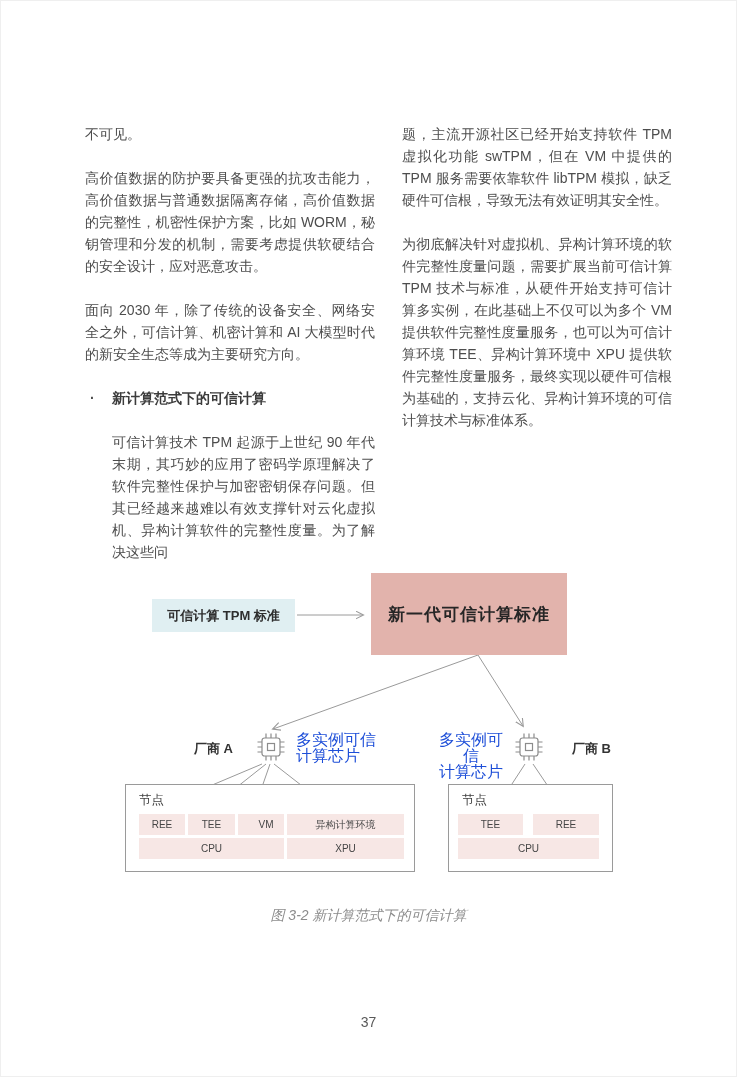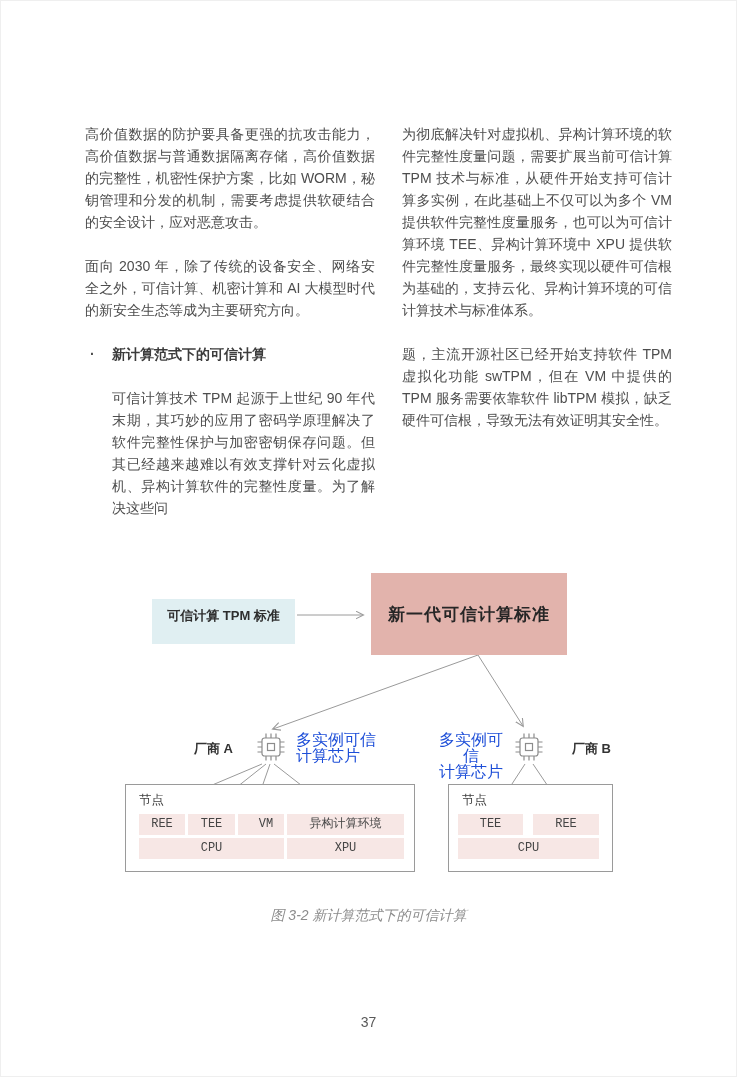--- a/index.html
+++ b/index.html
@@ -24,21 +24,21 @@
   .col p { margin: 0 0 22px 0; }
   .bullet-section { position: relative; padding-left: 27px; margin-top: 22px; }
   .bullet-marker { position: absolute; left: 5px; top: 0; color:#4d4d4d; font-weight:700; }
   .bullet-heading { font-weight: 700; color:#3c3c3c; margin: 0; }
   .bullet-body { margin: 0; }
 
   
   .diagram { position:absolute; left:0; top:560px; width:737px; height:375px; }
   .diagram .connectors { position:absolute; left:0; top:0; width:737px; height:375px; }
   .box-legacy {
-    position:absolute; left:152px; top:39px; width:143px; height:45px;
+    position:absolute; left:152px; top:39px; width:143px; height:33px;
     background:#e0eff2; color:#2e2e2e;
     font-size:13px; font-weight:700; text-align:center; line-height:33px;
   }
   .box-new {
     position:absolute; left:371px; top:13px; width:196px; height:82px;
     background:#e2b3ac; color:#262626;
     font-size:17px; font-weight:700;
     display:flex; align-items:center; justify-content:center;
     letter-spacing:1px;
   }
@@ -55,21 +55,21 @@
   .node-box {
     position:absolute; height:88px; background:#ffffff;
     border:1.5px solid #9a9a9a;
   }
   .node-a { left:125px; top:224px; width:290px; }
   .node-b { left:448px; top:224px; width:165px; }
   .node-title { position:absolute; left:13px; top:7px; font-size:12.5px; color:#3f3f3f; }
   .cell {
     position:absolute; height:21px; line-height:21px;
     background:#f7e7e5; color:#454545;
-    font-size:12px; text-align:center;font-family:Liberation Mono, monospace;
+    font-size:10px; text-align:center;
   }
   
   .a-ree { left:13px;  top:29px; width:46px; }
   .a-tee { left:62px;  top:29px; width:47px; }
   .a-vm  { left:112px; top:29px; width:46px;padding-left:10px; }
   .a-het { left:161px; top:29px; width:117px; }
   .a-cpu { left:13px;  top:53px; width:145px; }
   .a-xpu { left:161px; top:53px; width:117px; }
   
   .b-tee { left:9px;  top:29px; width:65px; }
@@ -85,32 +85,33 @@
     position:absolute; left:0; top:1014px; width:737px;
     text-align:center; font-size:14px; color:#595959;
   }
 </style>
 </head>
 <body>
 
 <div class="page">
 
   <div class="col col-left">
+    <p>不可见。</p>
     <p>高价值数据的防护要具备更强的抗攻击能力，高价值数据与普通数据隔离存储，高价值数据的完整性，机密性保护方案，比如 WORM，秘钥管理和分发的机制，需要考虑提供软硬结合的安全设计，应对恶意攻击。</p>
     <p>面向 2030 年，除了传统的设备安全、网络安全之外，可信计算、机密计算和 AI 大模型时代的新安全生态等成为主要研究方向。</p>
     <div class="bullet-section">
       <span class="bullet-marker">·</span>
       <p class="bullet-heading">新计算范式下的可信计算</p>
       <p class="bullet-body">可信计算技术 TPM 起源于上世纪 90 年代末期，其巧妙的应用了密码学原理解决了软件完整性保护与加密密钥保存问题。但其已经越来越难以有效支撑针对云化虚拟机、异构计算软件的完整性度量。为了解决这些问</p>
     </div>
   </div>
 
   <div class="col col-right">
+    <p>题，主流开源社区已经开始支持软件 TPM 虚拟化功能 swTPM，但在 VM 中提供的 TPM 服务需要依靠软件 libTPM 模拟，缺乏硬件可信根，导致无法有效证明其安全性。</p>
     <p>为彻底解决针对虚拟机、异构计算环境的软件完整性度量问题，需要扩展当前可信计算 TPM 技术与标准，从硬件开始支持可信计算多实例，在此基础上不仅可以为多个 VM 提供软件完整性度量服务，也可以为可信计算环境 TEE、异构计算环境中 XPU 提供软件完整性度量服务，最终实现以硬件可信根为基础的，支持云化、异构计算环境的可信计算技术与标准体系。</p>
-    <p>题，主流开源社区已经开始支持软件 TPM 虚拟化功能 swTPM，但在 VM 中提供的 TPM 服务需要依靠软件 libTPM 模拟，缺乏硬件可信根，导致无法有效证明其安全性。</p>
   </div>
 
   <div class="diagram">
 
     <svg class="connectors" viewBox="0 0 737 375" xmlns="http://www.w3.org/2000/svg">
       <defs>
         <marker id="arrow" markerWidth="10" markerHeight="10" refX="7.5" refY="4" orient="auto" markerUnits="userSpaceOnUse">
           <path d="M0,0 L8,4 L0,8" fill="none" stroke="#9a9a9a" stroke-width="1.1"></path>
         </marker>
       </defs>

